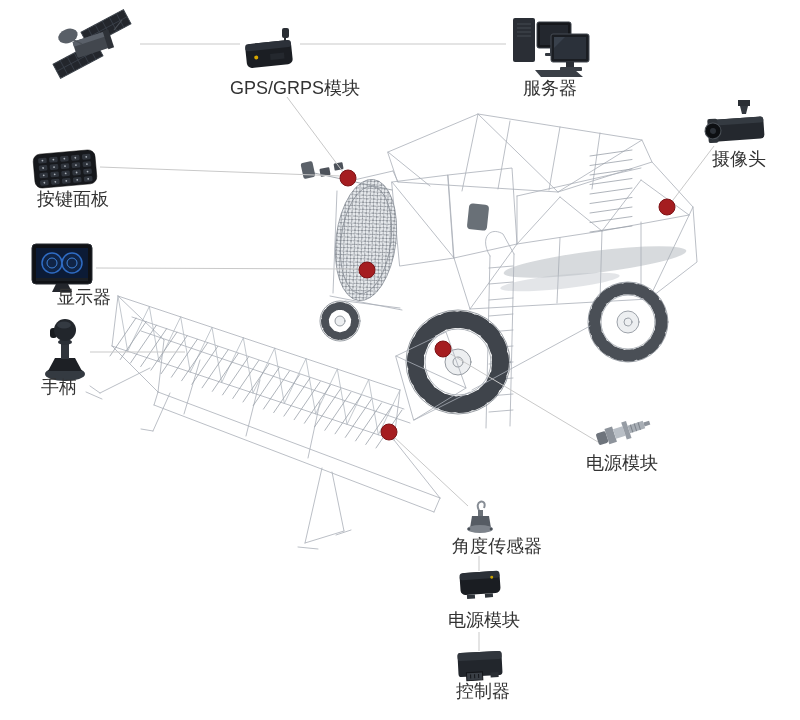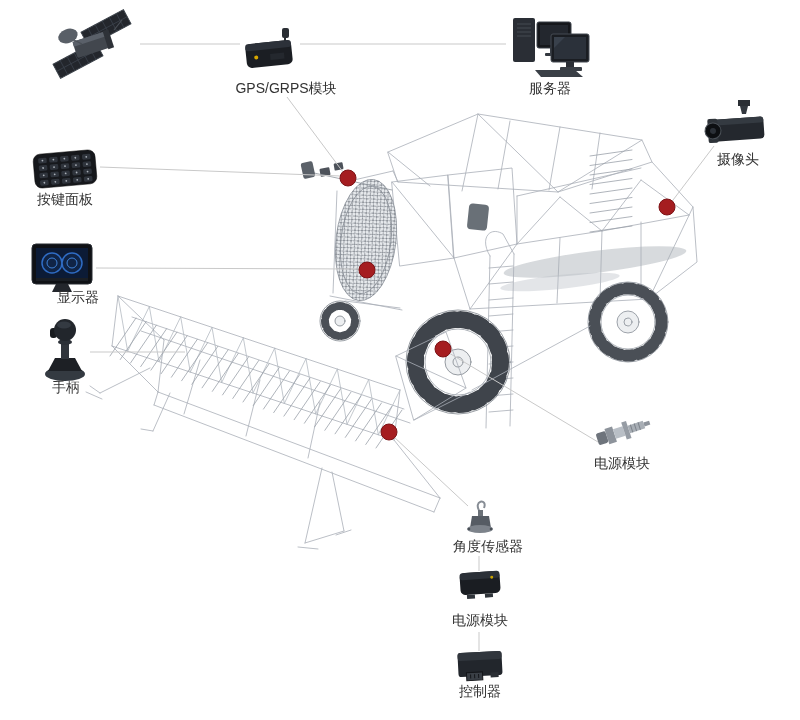--- a/index.html
+++ b/index.html
@@ -1,18 +1,18 @@
 <!DOCTYPE html>
 <html><head>
 <meta charset="utf-8">
 <style>
   html,body{margin:0;padding:0;background:#ffffff;}
   #stage{position:relative;width:800px;height:720px;background:#ffffff;overflow:hidden;
          font-family:"Liberation Sans","DejaVu Sans",sans-serif;}
-  .label{position:absolute;font-size:14px;color:#333333;white-space:nowrap;line-height:16px;}
+  .label{position:absolute;font-size:18px;color:#333333;white-space:nowrap;line-height:16px;}
   .label.center{text-align:center;}
   .icon{position:absolute;}
   svg{display:block;}
   #base-svg{position:absolute;left:0;top:0;}
 </style>
 </head>
 <body>
 
 <div id="stage">
 
@@ -372,21 +372,21 @@
   <div class="label center" style="left:230px;top:80px;width:112px">GPS/GRPS模块</div>
 
   <div class="label center" style="left:520px;top:80px;width:60px">服务器</div>
 
   <div class="label center" style="left:712px;top:151px;width:52px">摄像头</div>
 
   <div class="label" style="left:37px;top:191px">按键面板</div>
 
   <div class="label" style="left:57px;top:289px">显示器</div>
 
-  <div class="label" style="left:52px;top:379px">手柄</div>
+  <div class="label" style="left:41px;top:379px">手柄</div>
 
   <div class="label center" style="left:584px;top:455px;width:76px">电源模块</div>
 
   <div class="label center" style="left:452px;top:538px;width:72px">角度传感器</div>
 
   <div class="label center" style="left:448px;top:612px;width:64px">电源模块</div>
 
   <div class="label center" style="left:456px;top:683px;width:48px">控制器</div>
 
 </div>

